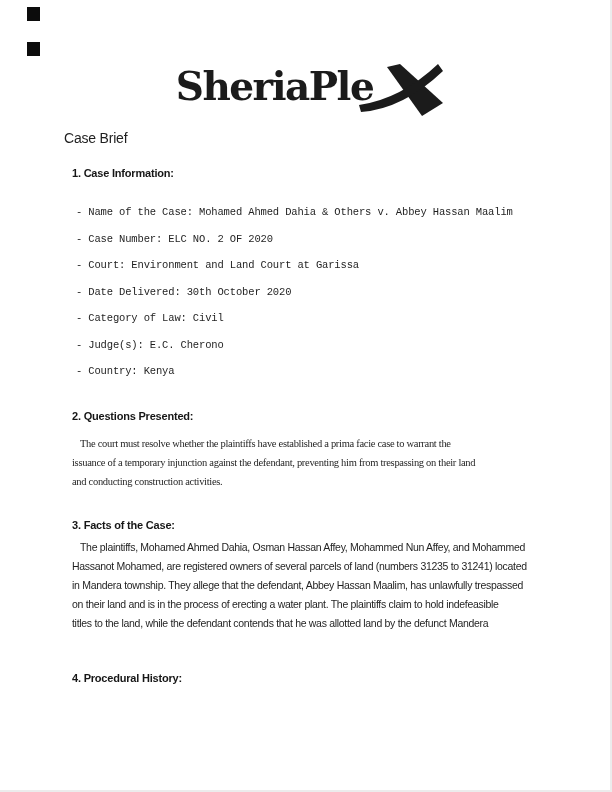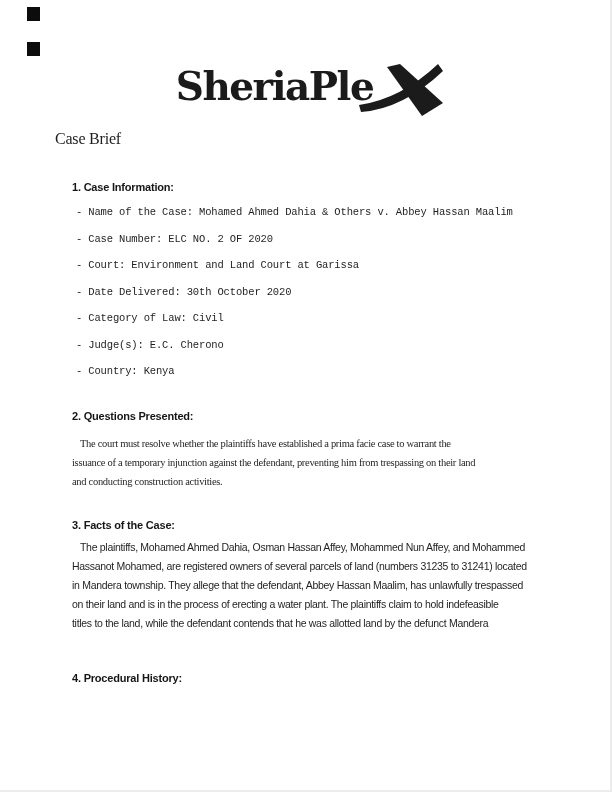--- a/index.html
+++ b/index.html
@@ -48,39 +48,38 @@
   }
   .logo-x {
     display: block;
     margin-left: -14px;
     margin-bottom: 1px;
   }
 
   
   .subtitle {
     position: absolute;
-    left: 55px;
+    left: 64px;
     top: 129px;
-    font-size: 16px;
+    font-size: 14px;
     line-height: 19px;
     letter-spacing: -0.2px;
     white-space: pre;
-    font-family: Liberation Serif, serif;
   }
   .h {
     position: absolute;
     left: 72px;
     font-size: 11px;
     line-height: 19px;
     font-weight: 700;
     letter-spacing: -0.2px;
     color: #161616;
     white-space: pre;
   }
-  .h1 { top: 178px; text-align: right; }
+  .h1 { top: 164px; text-align: right; }
   .h2 { top: 407px; }
   .h3 { top: 516px; text-align: right; }
   .h4 { top: 669px; }
 
   .list {
     position: absolute;
     left: 76px;
     top: 199px;
     font-family: Liberation Mono, monospace;
   }

